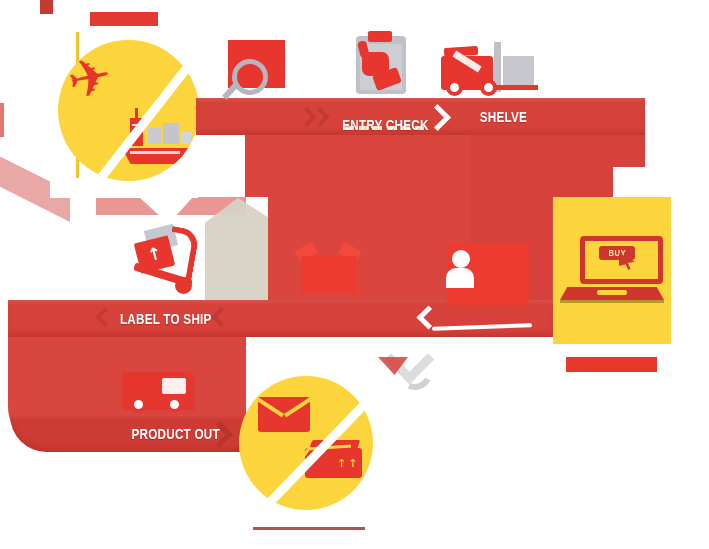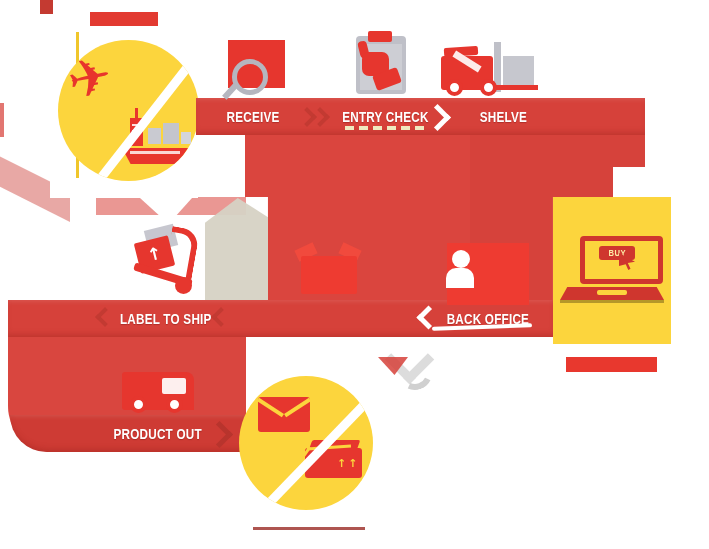--- a/index.html
+++ b/index.html
@@ -62,24 +62,21 @@
     <div class="slash" style="left:72px;top:0;width:9px;height:190px;transform:rotate(38deg);"></div>
   </div>
 
   <div class="band" style="left:196px;top:98px;width:449px;height:37px;background:#d6413a;"></div>
   <div class="chev" style="left:300px;top:110px;width:10px;height:10px;border-width:4px;color:#c33a32;transform:rotate(45deg);"></div>
   <div class="chev" style="left:313px;top:110px;width:10px;height:10px;border-width:4px;color:#c33a32;transform:rotate(45deg);"></div>
   <div class="chev" style="left:428px;top:108px;width:14px;height:14px;color:#ffffff;transform:rotate(45deg);"></div>
   <div class="abs" style="left:345px;top:126px;width:84px;height:4px;
               background:repeating-linear-gradient(90deg,#efe9c0 0 9px,transparent 9px 14px);"></div>
 
-  <div class="lbl" style="left:213px;top:98px;width:80px;height:37px;">
-      <span>RECEIVE</span>
-    </div>
-  <div class="lbl" style="left:333px;top:98px;width:104px;height:37px;">
+  <div class="lbl" style="left:333px;top:106px;width:104px;height:37px;">
       <span>ENTRY CHECK</span>
     </div>
   <div class="lbl" style="left:455px;top:98px;width:96px;height:37px;">
       <span>SHELVE</span>
     </div>
 
   <div class="abs" style="left:0;top:0;">
     <div class="abs" style="left:228px;top:40px;width:57px;height:48px;background:#e6362e;"></div>
     <div class="abs" style="left:232px;top:59px;width:26px;height:26px;border:5px solid #b5b6bf;border-radius:50%;"></div>
     <div class="abs" style="left:227px;top:83px;width:6px;height:17px;background:#b5b6bf;transform:rotate(42deg);"></div>
@@ -107,23 +104,20 @@
     <div class="abs" style="left:480px;top:79px;width:9px;height:9px;background:#fff;border:4px solid #e6362e;border-radius:50%;"></div>
   </div>
 
   <div class="band" style="left:8px;top:300px;width:545px;height:37px;background:#d6413a;"></div>
   <div class="chev" style="left:420px;top:309px;width:12px;height:12px;color:#ffffff;transform:rotate(225deg);"></div>
   <div class="chev" style="left:214px;top:310px;width:10px;height:10px;border-width:4px;color:#c33a32;transform:rotate(225deg);"></div>
   <div class="chev" style="left:98px;top:310px;width:10px;height:10px;border-width:4px;color:#c33a32;transform:rotate(225deg);"></div>
 
   <div class="lbl" style="left:108px;top:300px;width:115px;height:37px;">
       <span>LABEL TO SHIP</span>
-    </div>
-  <div class="lbl" style="left:440px;top:300px;width:95px;height:37px;">
-      <span>BACK OFFICE</span>
     </div>
   <div class="abs" style="left:463px;top:296px;width:50px;height:4px;background:#fff;border-radius:2px;transform:rotate(-3deg);"></div>
   <div class="abs" style="left:432px;top:325px;width:100px;height:4px;background:#fff;border-radius:2px;transform:rotate(-2deg);"></div>
 
   <div class="abs" style="left:0;top:0;">
     <div class="abs" style="left:133px;top:224px;width:64px;height:72px;background:#fff;"></div>
     <div class="abs" style="left:146px;top:227px;width:30px;height:22px;background:#c7c7cf;transform:rotate(-14deg);"></div>
     <div class="abs" style="left:168px;top:228px;width:22px;height:44px;border-top:6px solid #e6362e;
                 border-right:6px solid #e6362e;border-top-right-radius:18px;transform:rotate(10deg);"></div>
     <div class="abs" style="left:137px;top:239px;width:35px;height:31px;background:#e6362e;border-radius:2px;
@@ -167,21 +161,21 @@
     </div>
     <div class="abs" style="left:560px;top:287px;width:104px;height:13px;background:#cf362e;
                 clip-path:polygon(7% 0,93% 0,100% 100%,0 100%);"></div>
     <div class="abs" style="left:597px;top:290px;width:30px;height:5px;background:#fcd53d;border-radius:2px;"></div>
     <div class="abs" style="left:560px;top:300px;width:104px;height:3px;background:rgba(122,101,26,.55);"></div>
   </div>
   <div class="abs" style="left:566px;top:357px;width:91px;height:15px;background:#e8382e;"></div>
 
   <div class="band" style="left:10px;top:415px;width:236px;height:37px;background:#ce3b34;border-radius:0 0 0 40px;"></div>
   <div class="chev" style="left:210px;top:425px;width:14px;height:14px;color:#b8342d;transform:rotate(45deg);"></div>
-  <div class="lbl" style="left:103px;top:415px;width:110px;height:37px;">
+  <div class="lbl" style="left:121px;top:415px;width:110px;height:37px;">
       <span>PRODUCT OUT</span>
     </div>
 
   <div class="abs" style="left:0;top:0;">
     <div class="abs" style="left:122px;top:372px;width:58px;height:38px;background:#e6362e;border-radius:3px;"></div>
     <div class="abs" style="left:156px;top:372px;width:38px;height:38px;background:#e6362e;border-radius:0 8px 0 0;"></div>
     <div class="abs" style="left:162px;top:378px;width:24px;height:16px;background:rgba(255,255,255,.92);border-radius:2px;"></div>
     <div class="abs" style="left:130px;top:396px;width:9px;height:9px;background:#fff;border:4px solid #e6362e;border-radius:50%;"></div>
     <div class="abs" style="left:166px;top:396px;width:9px;height:9px;background:#fff;border:4px solid #e6362e;border-radius:50%;"></div>
   </div>

